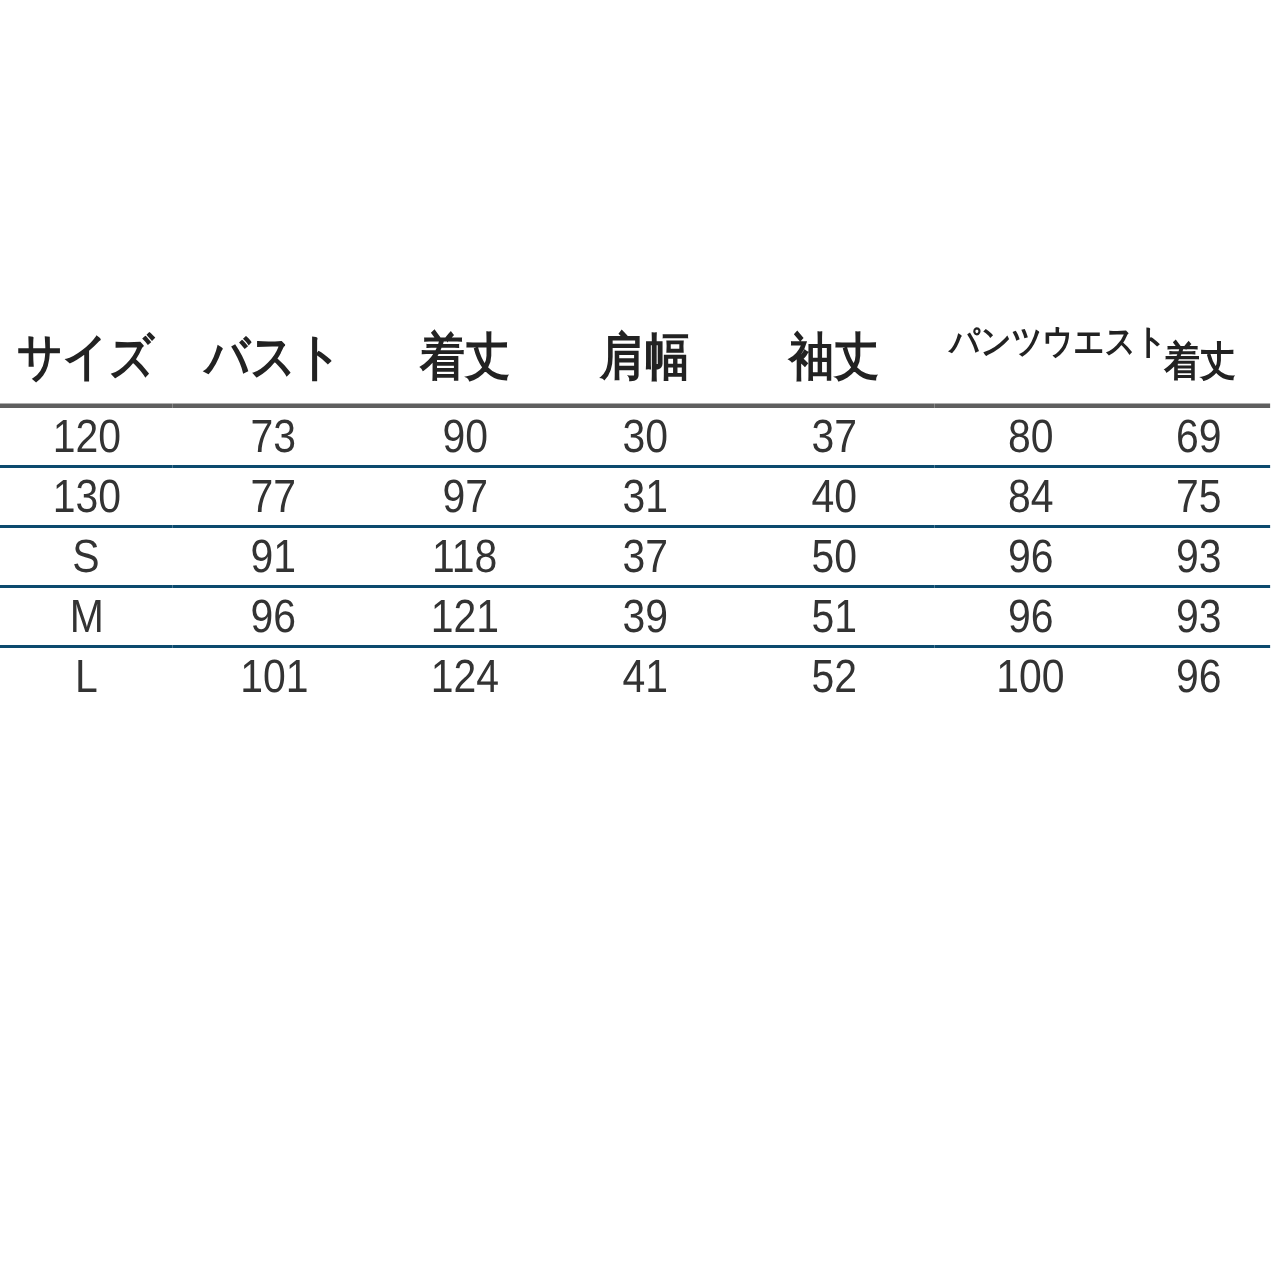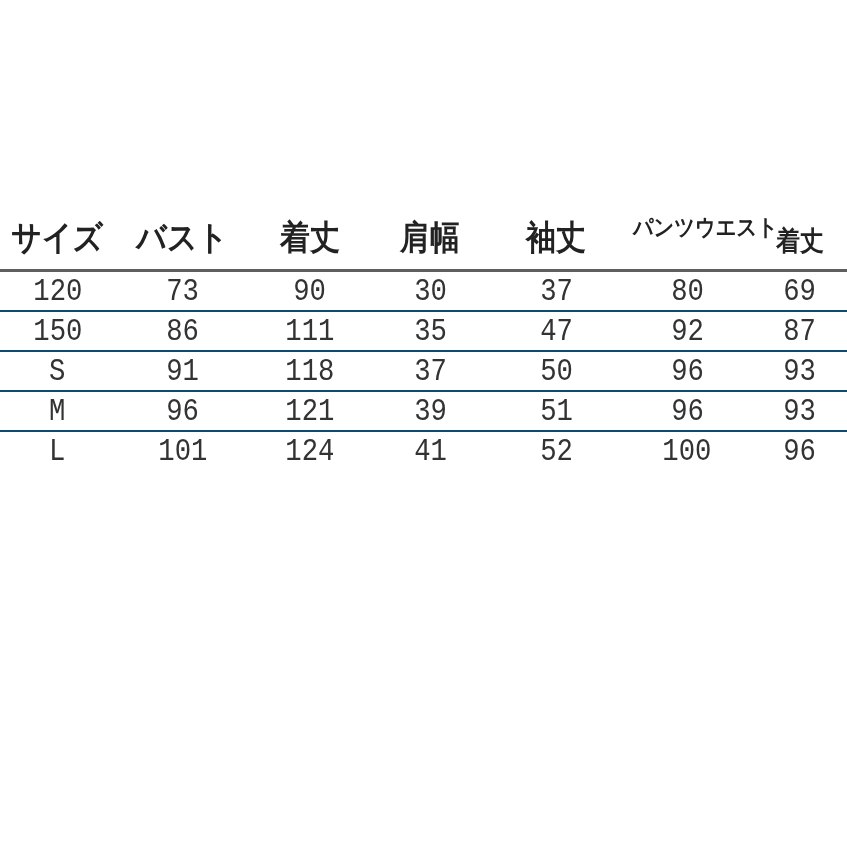--- a/index.html
+++ b/index.html
@@ -6,21 +6,21 @@
     margin: 0;
     padding: 0;
     background: #ffffff;
   }
   #page {
     position: relative;
     width: 847px;
     height: 621px;
     background: #ffffff;
     overflow: hidden;
-    font-family: Liberation Mono, monospace;
+    font-family: Liberation Sans, sans-serif;
   }
   #size-chart-wrap {
     position: absolute;
     top: 212px;
     left: 0;
     width: 847px;
   }
   table#size-chart {
     width: 100%;
     border-collapse: collapse;
@@ -103,27 +103,27 @@
           <tr>
             <td><span class="cell-text">120</span></td>
             <td><span class="cell-text">73</span></td>
             <td><span class="cell-text">90</span></td>
             <td><span class="cell-text">30</span></td>
             <td><span class="cell-text">37</span></td>
             <td><span class="cell-text">80</span></td>
             <td><span class="cell-text">69</span></td>
           </tr>
           <tr>
-            <td><span class="cell-text">150</span></td>
-            <td><span class="cell-text">86</span></td>
-            <td><span class="cell-text">111</span></td>
-            <td><span class="cell-text">35</span></td>
-            <td><span class="cell-text">47</span></td>
-            <td><span class="cell-text">92</span></td>
-            <td><span class="cell-text">87</span></td>
+            <td><span class="cell-text">130</span></td>
+            <td><span class="cell-text">77</span></td>
+            <td><span class="cell-text">97</span></td>
+            <td><span class="cell-text">31</span></td>
+            <td><span class="cell-text">40</span></td>
+            <td><span class="cell-text">84</span></td>
+            <td><span class="cell-text">75</span></td>
           </tr>
           <tr>
             <td><span class="cell-text">S</span></td>
             <td><span class="cell-text">91</span></td>
             <td><span class="cell-text">118</span></td>
             <td><span class="cell-text">37</span></td>
             <td><span class="cell-text">50</span></td>
             <td><span class="cell-text">96</span></td>
             <td><span class="cell-text">93</span></td>
           </tr>

